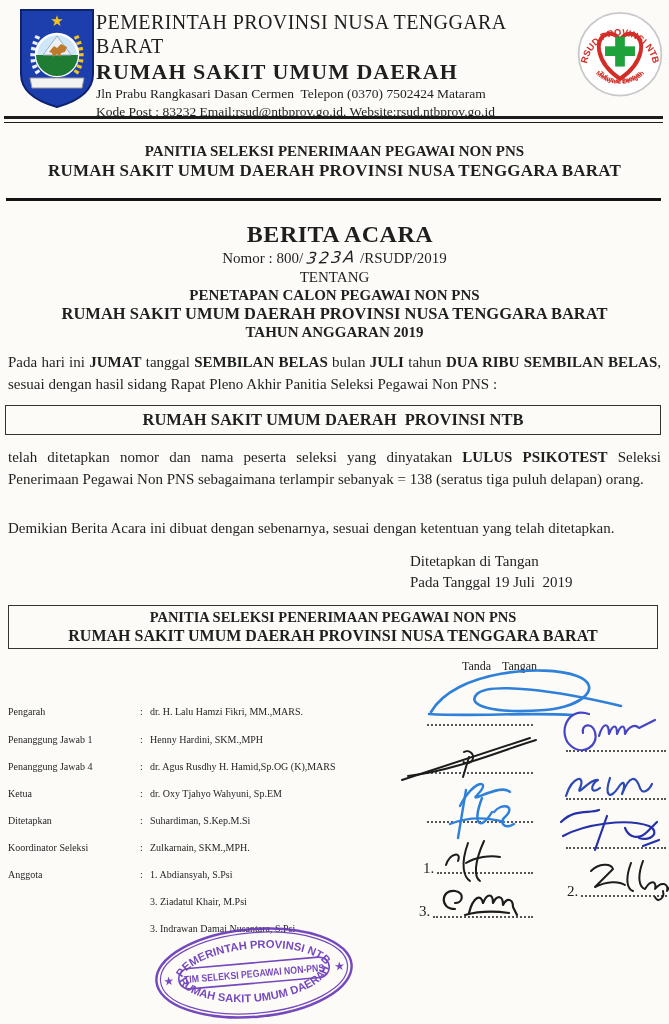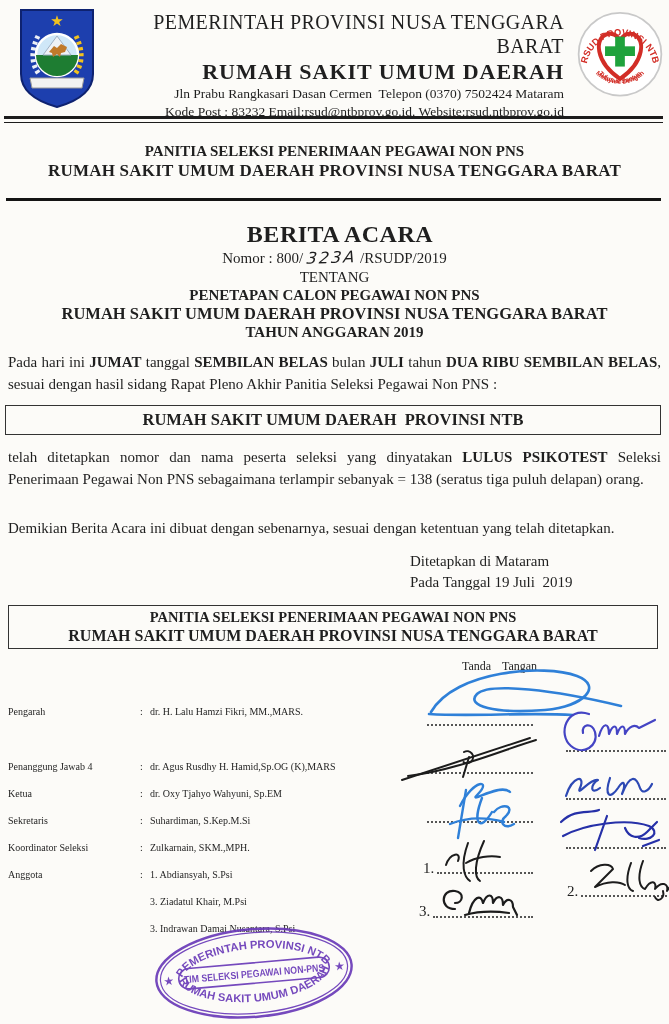--- a/index.html
+++ b/index.html
@@ -4,21 +4,21 @@
 <style>
   html,body{margin:0;padding:0;background:#888;}
   .page{position:relative;width:669px;height:1024px;background:#fcfbf8;overflow:hidden;
         font-family:"Liberation Serif",serif;color:var(--ink,#1f1f1f);margin:0 auto;}
   .abs{position:absolute;}
   .center{text-align:center;}
   .pre{white-space:pre-wrap;}
   b,.b{font-weight:bold;}
 
   
-  .lh-text{left:88px;top:10px;width:476px;text-align:right;}
+  .lh-text{left:96px;top:10px;width:476px;text-align:left;}
   .lh1{font-size:20px;letter-spacing:.4px;line-height:24px;}
   .lh2{font-size:22px;font-weight:bold;letter-spacing:1px;line-height:27px;}
   .lh3,.lh4{font-size:13.5px;line-height:18px;}
   .rule-double{left:4px;top:116px;width:659px;height:3px;border-top:3px solid #1c1c1c;border-bottom:1.3px solid #1c1c1c;}
   .comm1{left:0;top:142px;width:669px;}
   .comm1 .c1{font-size:15px;font-weight:bold;line-height:18px;}
   .comm1 .c2{font-size:17px;font-weight:bold;line-height:21px;letter-spacing:.2px;}
   .rule-thick{left:6px;top:198px;width:655px;height:0;border-top:3.5px solid #141414;}
 
   
@@ -119,39 +119,41 @@
 
   <div class="abs para" style="top:352px;"><span>Pada hari ini </span><b>JUMAT</b><span> tanggal  </span><b>SEMBILAN BELAS</b><span> bulan </span><b>JULI</b><span> tahun </span><b>DUA RIBU SEMBILAN BELAS</b><span>, sesuai dengan hasil sidang Rapat Pleno Akhir Panitia Seleksi Pegawai Non PNS :</span></div>
 
   <div class="abs boxed1 pre">RUMAH SAKIT UMUM DAERAH  PROVINSI NTB</div>
 
   <div class="abs para" style="top:447px;"><span>telah ditetapkan nomor dan nama peserta seleksi yang dinyatakan </span><b>LULUS PSIKOTEST</b><span> Seleksi Penerimaan Pegawai Non PNS sebagaimana terlampir sebanyak = 138 (seratus tiga puluh delapan) orang.</span></div>
 
   <div class="abs para" style="top:518px;text-align:left;">Demikian Berita Acara ini dibuat dengan sebenarnya, sesuai dengan ketentuan yang telah ditetapkan.</div>
 
   <div class="abs place">
-    <div class="pre">Ditetapkan di Mataram</div>
+    <div class="pre">Ditetapkan di Tangan</div>
     <div class="pre">Pada Tanggal 19 Juli  2019</div>
   </div>
 
   <div class="abs boxed2">
     <div class="c1">PANITIA SELEKSI PENERIMAAN PEGAWAI NON PNS</div>
     <div class="c2">RUMAH SAKIT UMUM DAERAH PROVINSI NUSA TENGGARA BARAT</div>
   </div>
 
   <div class="abs tanda">Tanda Tangan</div>
 
   <div class="abs role" style="left:8px;top:706px;">
     <span class="rlabel">Pengarah</span><span class="rsep">:</span><span>dr. H. Lalu Hamzi Fikri, MM.,MARS.</span></div>
+  <div class="abs role" style="left:8px;top:734px;">
+    <span class="rlabel">Penanggung Jawab 1</span><span class="rsep">:</span><span>Henny Hardini, SKM.,MPH</span></div>
   <div class="abs role" style="left:8px;top:761px;">
     <span class="rlabel">Penanggung Jawab 4</span><span class="rsep">:</span><span>dr. Agus Rusdhy H. Hamid,Sp.OG (K),MARS</span></div>
   <div class="abs role" style="left:8px;top:788px;">
     <span class="rlabel">Ketua</span><span class="rsep">:</span><span>dr. Oxy Tjahyo Wahyuni, Sp.EM</span></div>
   <div class="abs role" style="left:8px;top:815px;">
-    <span class="rlabel">Sekretaris</span><span class="rsep">:</span><span>Suhardiman, S.Kep.M.Si</span></div>
+    <span class="rlabel">Ditetapkan</span><span class="rsep">:</span><span>Suhardiman, S.Kep.M.Si</span></div>
   <div class="abs role" style="left:8px;top:842px;">
     <span class="rlabel">Koordinator Seleksi</span><span class="rsep">:</span><span>Zulkarnain, SKM.,MPH.</span></div>
   <div class="abs role" style="left:8px;top:869px;">
     <span class="rlabel">Anggota</span><span class="rsep">:</span><span>1. Abdiansyah, S.Psi</span></div>
   <div class="abs role" style="left:8px;top:896px;">
     <span class="rlabel"></span><span class="rsep"></span><span>3. Ziadatul Khair, M.Psi</span></div>
   <div class="abs role" style="left:8px;top:923px;">
     <span class="rlabel"></span><span class="rsep"></span><span>3. Indrawan Damai Nusantara, S.Psi</span></div>
 
   <div class="abs dots" style="left:427px;top:723px;width:106px;"></div>

